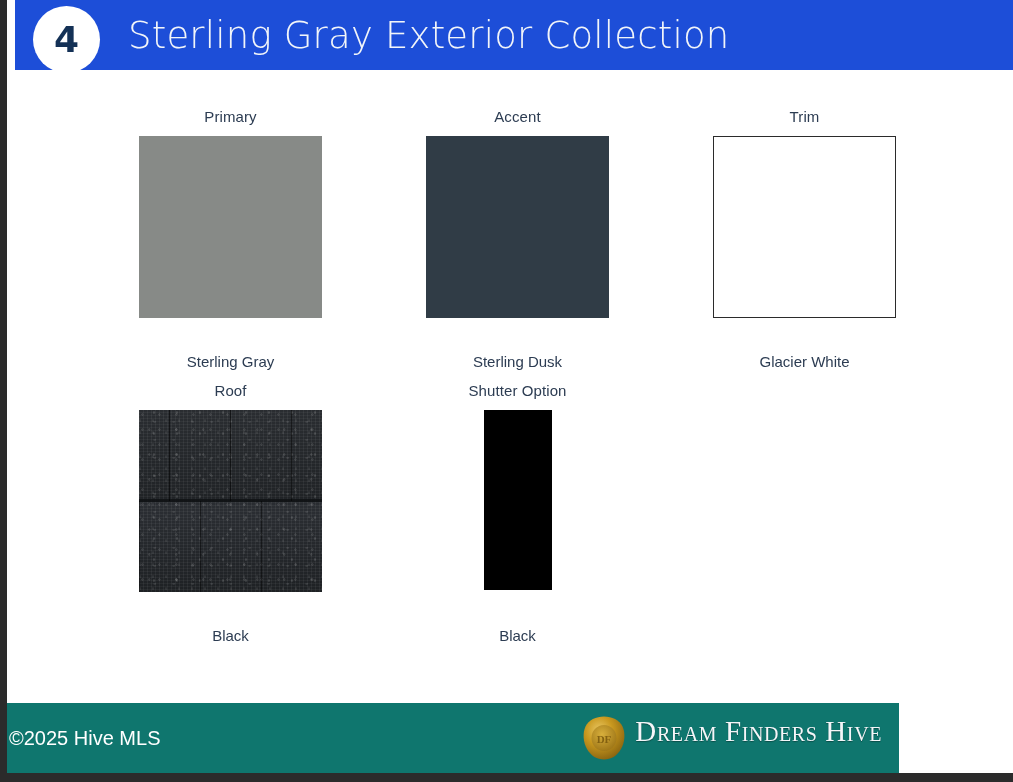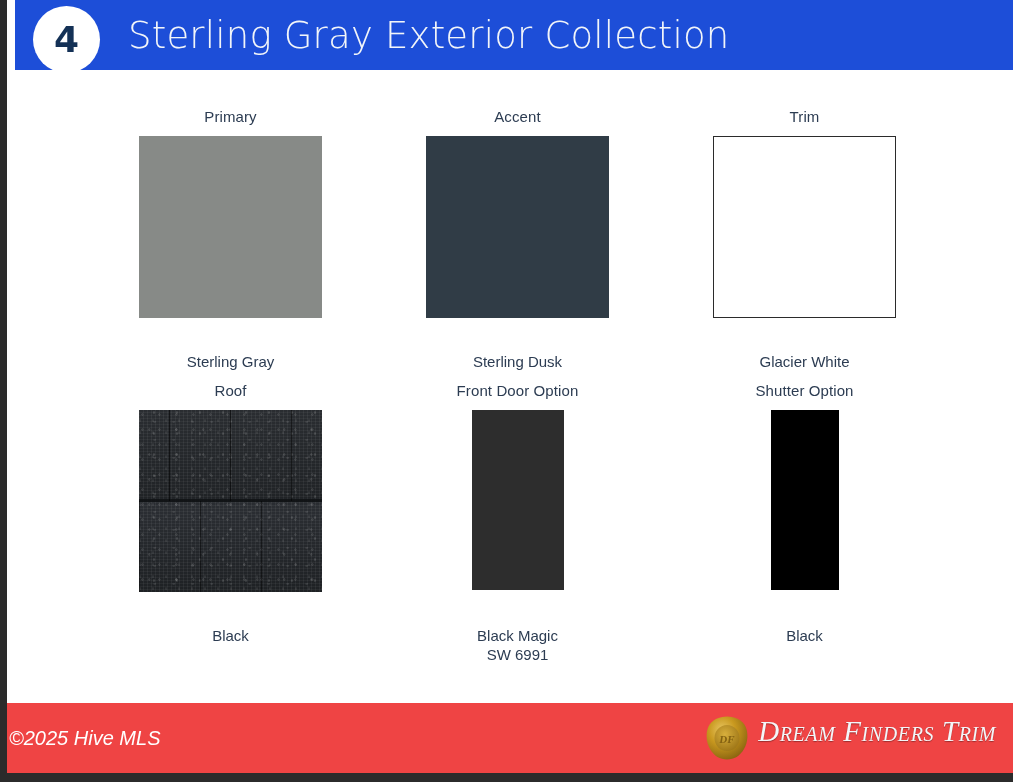--- a/index.html
+++ b/index.html
@@ -198,24 +198,23 @@
     text-align: center;
     line-height: 19px;
     white-space: pre-line;
   }
 
   
   #footer {
     position: absolute;
     left: 0;
     bottom: 0;
-    width: 1006px;
+    width: 892px;
     height: 70px;
-    background: #ef4444;
-    font-style: italic;
+    background: #0f766e;
   }
   #copyright {
     position: absolute;
     left: 2px;
     top: 50%;
     transform: translateY(-50%);
     color: #ffffff;
     font-size: 20px;
     white-space: nowrap;
   }
@@ -289,28 +288,20 @@
       <div class="swatch-row" id="row-2">
 
         <div class="swatch-cell">
           <div class="swatch-category">Roof</div>
           <div class="swatch-box-wrap">
             <div class="swatch-box roof"></div>
           </div>
           <div class="swatch-name">Black</div>
         </div>
 
-        <div class="swatch-cell">
-          <div class="swatch-category">Front Door Option</div>
-          <div class="swatch-box-wrap">
-            <div class="swatch-box tall-narrow" style="background:#2d2d2d;"></div>
-          </div>
-          <div class="swatch-name">Black Magic
-SW 6991</div>
-        </div>
 
         <div class="swatch-cell">
           <div class="swatch-category">Shutter Option</div>
           <div class="swatch-box-wrap">
             <div class="swatch-box tall-narrower" style="background:#000000;"></div>
           </div>
           <div class="swatch-name">Black</div>
         </div>
 
       </div>
@@ -330,18 +321,18 @@
             <radialGradient id="sealInner" cx="42%" cy="36%" r="70%">
               <stop offset="0%" stop-color="#d8af3c"></stop>
               <stop offset="100%" stop-color="#9c7416"></stop>
             </radialGradient>
           </defs>
           <path d="M22 1.5 C30 1.5 37.5 5 40.5 11.5 C43.5 18 43 27 39 34 C35 41 29 44.5 22 44.5
                    C15 44.5 9 41 5 34 C1 27 0.5 18 3.5 11.5 C6.5 5 14 1.5 22 1.5 Z" fill="url(#sealGrad)"></path>
           <ellipse cx="22" cy="23" rx="12.5" ry="13" fill="url(#sealInner)"></ellipse>
           <text x="22" y="28" text-anchor="middle" font-family="Liberation Serif, serif" font-size="11" font-weight="700" fill="#7d5b0e" opacity="0.9">DF</text>
         </svg>
-        <span id="brand-name">Dream Finders Trim</span>
+        <span id="brand-name">Dream Finders Hive</span>
       </div>
     </div>
 
   </div>
 </div>
 
 </body></html>

